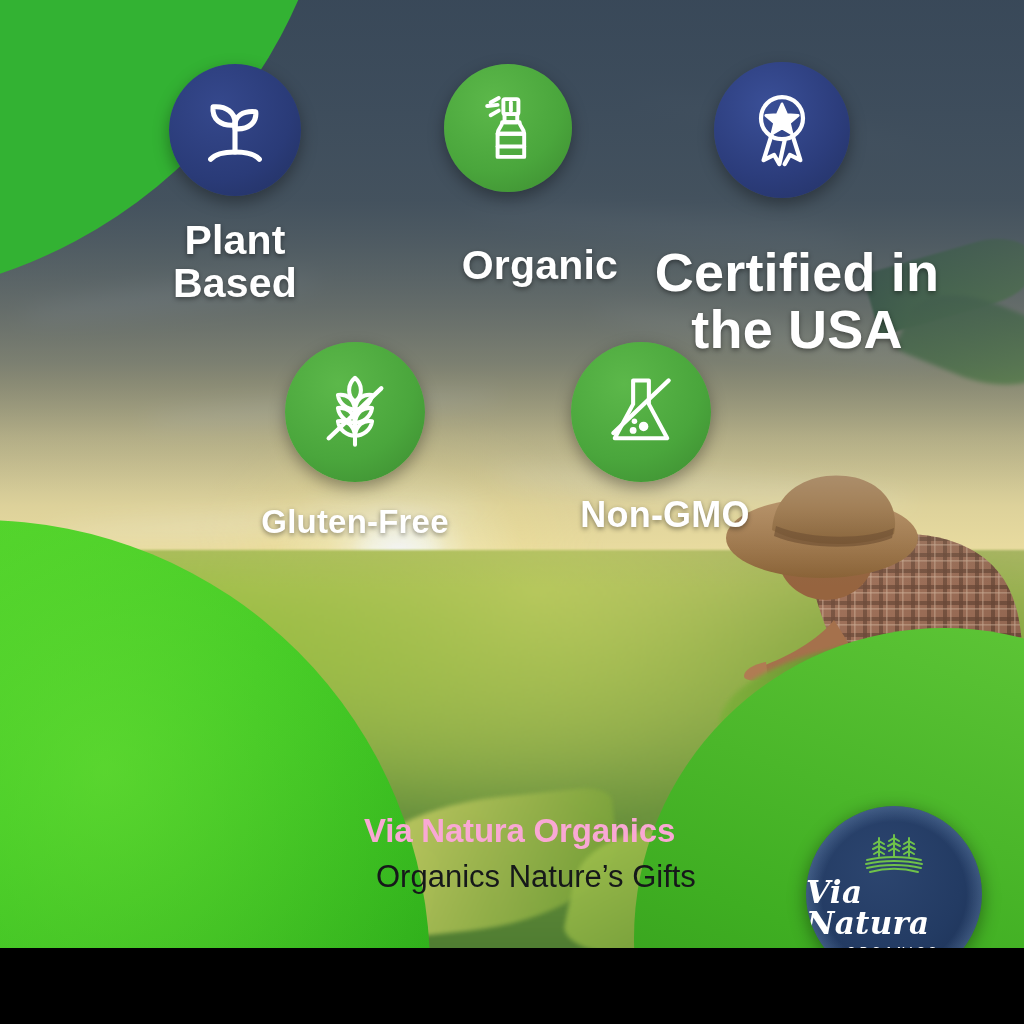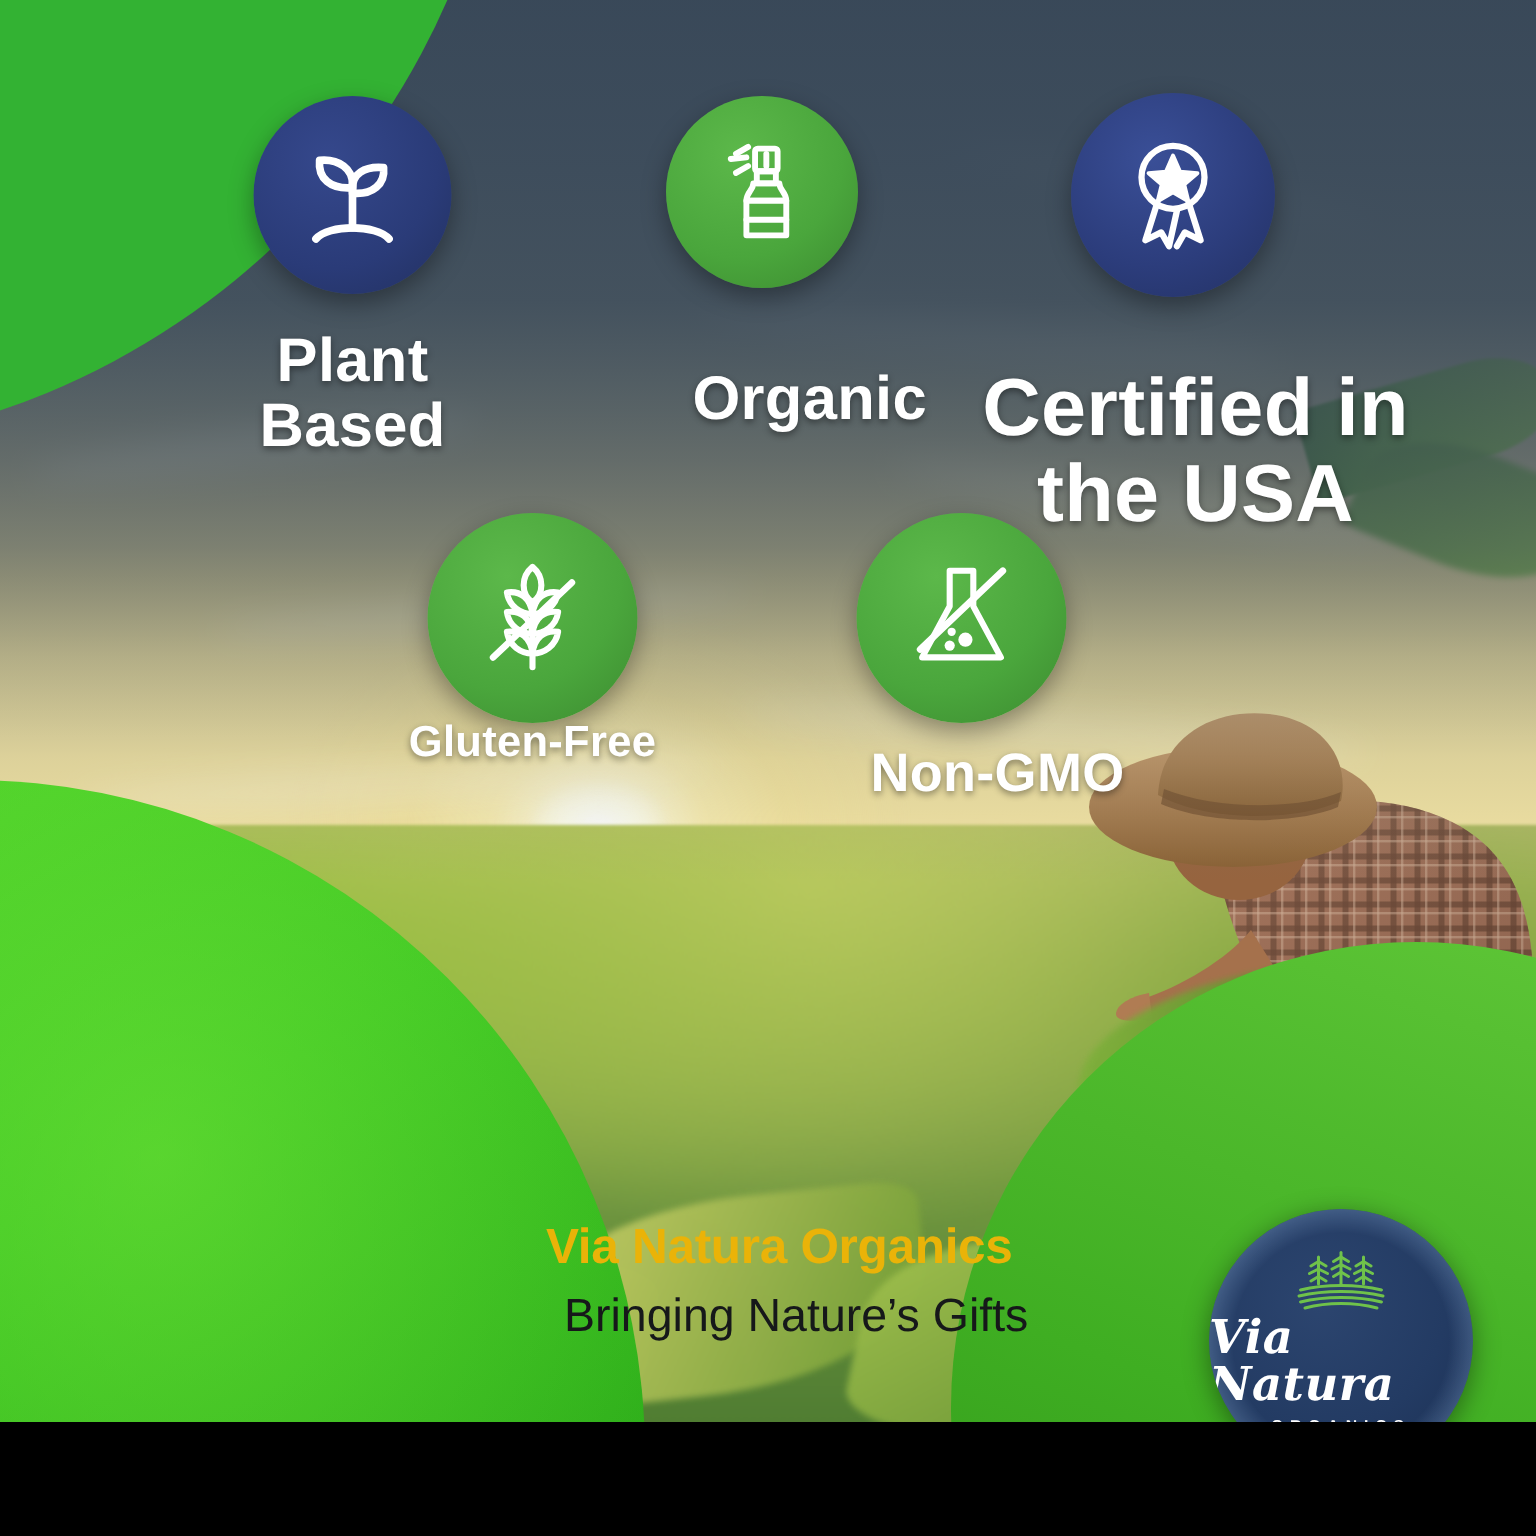--- a/index.html
+++ b/index.html
@@ -152,21 +152,21 @@
     position:absolute;
     color:#ffffff; font-weight:bold; text-align:center;
     letter-spacing:.2px; line-height:1.06;
     text-shadow:0 2px 5px rgba(0,0,0,.42);
     white-space:pre-line;
   }
 
   
   .brand{
     position:absolute; left:364px; top:812px; width:420px;
-    font-size:33px; font-weight:bold; color:#eab308;
+    font-size:33px; font-weight:bold; color:#f9a8d4;
     letter-spacing:-.2px; text-align:left;
   }
   .tagline{
     position:absolute; left:364px; top:858px; width:400px;
     font-size:31px; color:#16181a; line-height:1.22; text-align:right;
   }
   .tag-l1{ display:block; text-align:left; padding-left:12px; }
   .tag-l2{ display:block; text-align:right; }
 
   
@@ -341,41 +341,41 @@
           <path d="M32 30 C38 30, 44 26, 45 19 C38 18, 33 22, 32 30 Z"></path>
           <path d="M32 40 C26 40, 20 36, 19 29 C26 28, 31 32, 32 40 Z"></path>
           <path d="M32 40 C38 40, 44 36, 45 29 C38 28, 33 32, 32 40 Z"></path>
           <path d="M32 50 C26 50, 20 46, 19 39 C26 38, 31 42, 32 50 Z"></path>
           <path d="M32 50 C38 50, 44 46, 45 39 C38 38, 33 42, 32 50 Z"></path>
 
           <line x1="12" y1="52" x2="52" y2="14" stroke-width="3.4"></line>
         </svg>
       </span>
     </div>
-    <div class="badge-label" style="left:210px;top:480px;width:290px;font-size:29px;">Gluten-Free</div>
+    <div class="badge-label" style="left:210px;top:505px;width:290px;font-size:33px;">Gluten-Free</div>
   </div>
 
   <div class="badge">
     <div class="disc" style="left:571px;top:342px;width:140px;height:140px;background:radial-gradient(circle at 38% 30%,#5cb84a 0%,#4aa63c 58%,#3c8a30 100%);">
       <span>
         <svg width="84" height="84" viewBox="0 0 64 64" fill="none" stroke="#fff" stroke-width="3.1" stroke-linecap="round" stroke-linejoin="round">
           <path d="M26 8 L38 8 L38 26 L52 52 L12 52 L26 26 Z"></path>
           <circle cx="34" cy="43" r="3.6" fill="#fff" stroke="none"></circle>
           <circle cx="27" cy="39" r="2.1" fill="#fff" stroke="none"></circle>
           <circle cx="26" cy="46" r="2.6" fill="#fff" stroke="none"></circle>
           <line x1="11" y1="48" x2="53" y2="8" stroke-width="3.4"></line>
         </svg>
       </span>
     </div>
     <div class="badge-label" style="left:540px;top:496px;width:250px;font-size:36px;">Non-GMO</div>
   </div>
 
   <div class="brand">Via Natura Organics</div>
   <div class="tagline">
-    <span class="tag-l1">Bringing Nature’s Gifts</span>
+    <span class="tag-l1">Organics Nature’s Gifts</span>
   </div>
 
   <div class="logo">
     <span class="logo-emblem">
       <svg width="66" height="42" viewBox="0 0 66 42" fill="none" stroke="#6fc24a" stroke-width="2" stroke-linecap="round" stroke-linejoin="round">
 
         <line x1="18" y1="6" x2="18" y2="24"></line>
         <path d="M18 9 L13 12 M18 9 L23 12 M18 14 L12 17 M18 14 L24 17 M18 19 L13 22 M18 19 L23 22"></path>
         <line x1="33" y1="3" x2="33" y2="24"></line>
         <path d="M33 6 L28 9 M33 6 L38 9 M33 11 L27 14 M33 11 L39 14 M33 16 L28 19 M33 16 L38 19"></path>

